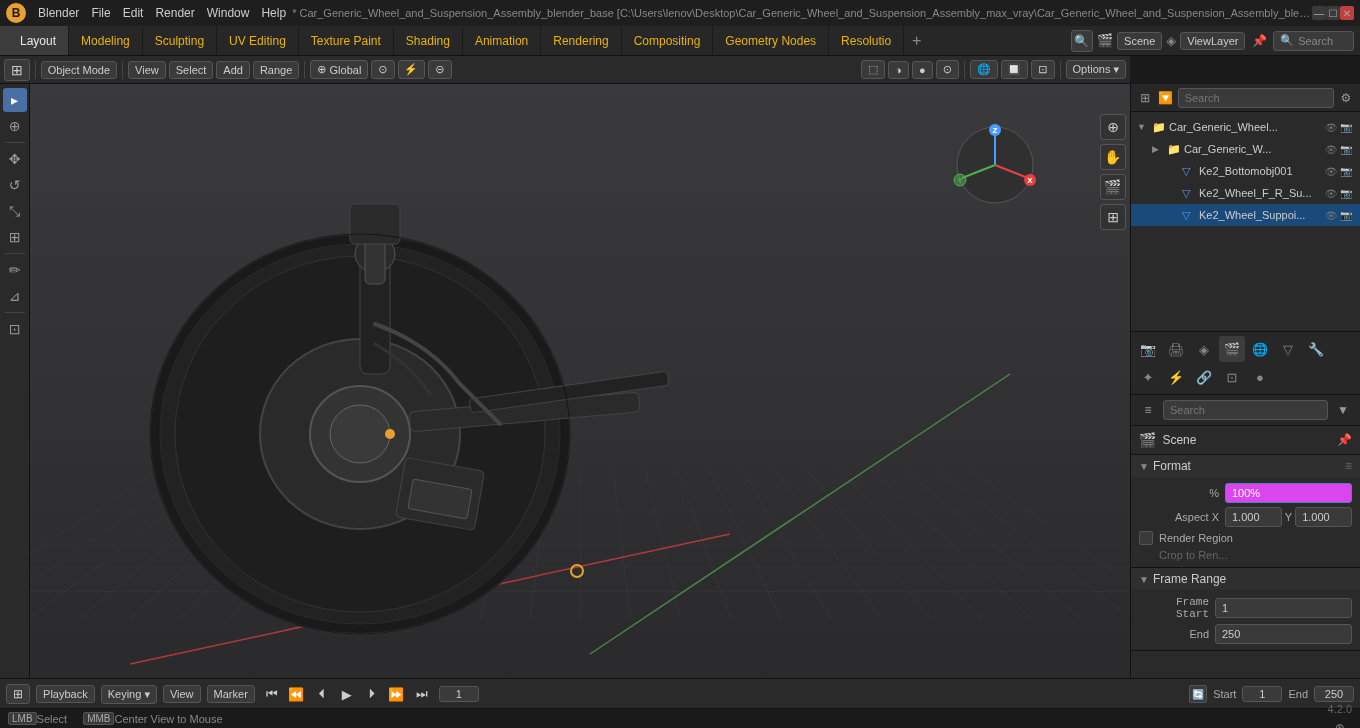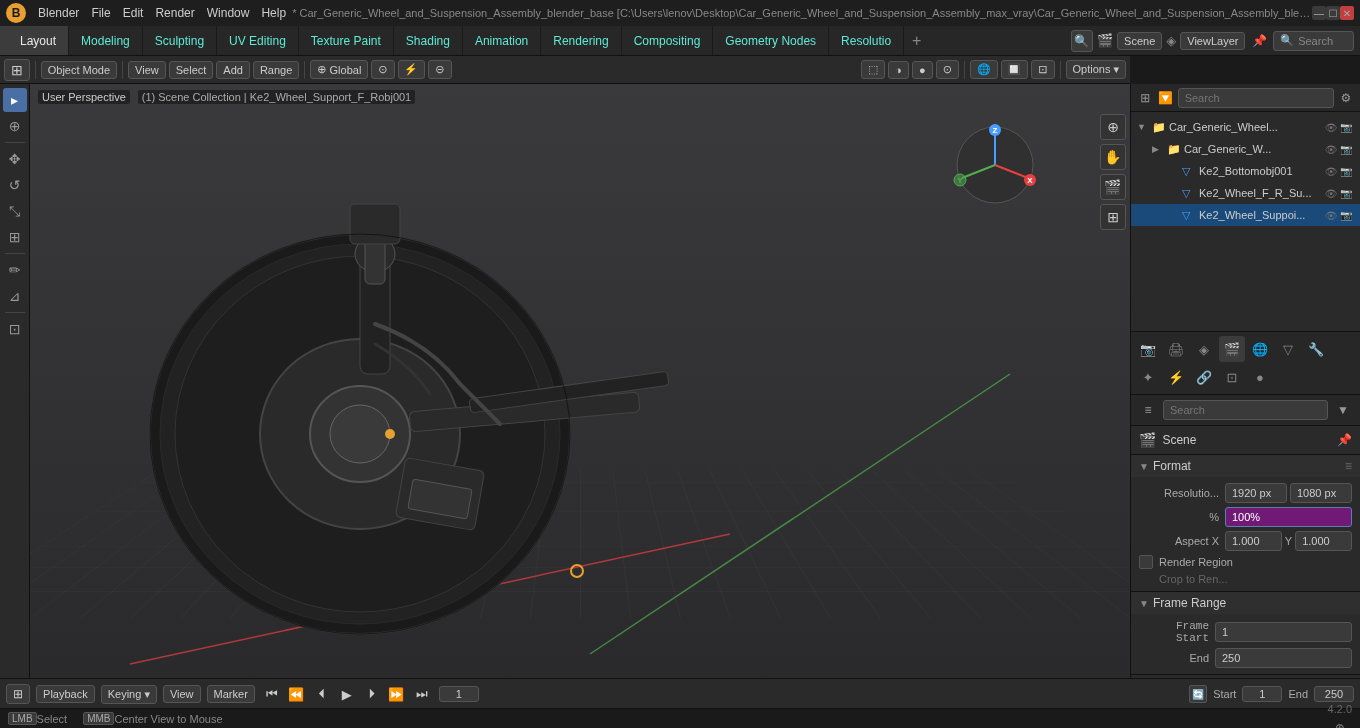--- a/index.html
+++ b/index.html
@@ -41,21 +41,21 @@
       display: flex;
       align-items: stretch;
       z-index: 90;
     }
     .ws-tab {
       padding: 0 12px;
       display: flex;
       align-items: center;
       cursor: pointer;
       font-size: 12px;
-      color: #5eead4;
+      color: #eab308;
       border-right: 1px solid #1a1a1a;
       white-space: nowrap;
     }
     .ws-tab.active {
       background: #3c3c3c;
       color: #e8e8e8;
       padding-left: 20px;
     }
     .ws-tab-plus {
       padding: 0 8px;
@@ -397,21 +397,21 @@
       border-radius: 3px;
       color: #ccc;
       padding: 2px 6px;
       font-size: 11px;
       height: 20px;
       display: flex;
       align-items: center;
       cursor: text;
     }
     .prop-value.highlight {
-      background: #701a75;
+      background: #d946ef;
       border-color: #5a7fb5;
       color: #fff;
     }
     .prop-value-row {
       display: flex;
       gap: 3px;
       flex: 1;
     }
     .prop-checkbox {
       width: 14px; height: 14px;
@@ -701,24 +701,20 @@
           <path d="M295,180 Q350,200 380,240 Q400,260 420,280" stroke="#444" stroke-width="4" fill="none" stroke-linecap="round"></path>
           <path d="M295,200 Q330,220 350,250" stroke="#333" stroke-width="3" fill="none" stroke-linecap="round"></path>
 
           <ellipse cx="280" cy="290" rx="210" ry="200" fill="none" stroke="#000" stroke-width="1" opacity="0.5"></ellipse>
         </svg>
       </div>
 
       <div class="cursor-dot" style="left:540px;top:480px;"></div>
     </div>
 
-    <div style="position:absolute;top:0;left:0;right:0;height:26px;background:rgba(30,30,30,0.0);display:flex;align-items:center;padding:0 8px;gap:8px;z-index:10;">
-      <span style="font-size:11px;color:#ccc;background:rgba(0,0,0,0.4);padding:1px 4px;border-radius:2px;">User Perspective</span>
-      <span style="font-size:11px;color:#aaa;background:rgba(0,0,0,0.4);padding:1px 4px;border-radius:2px;">(1) Scene Collection | Ke2_Wheel_Support_F_Robj001</span>
-    </div>
 
     <svg width="90" height="90" style="position:absolute;top:36px;right:90px;pointer-events:none;">
       <circle cx="45" cy="45" r="38" fill="rgba(40,40,40,0.5)" stroke="#555" stroke-width="1"></circle>
 
       <line x1="45" y1="45" x2="45" y2="12" stroke="#4a9eff" stroke-width="2"></line>
       <circle cx="45" cy="10" r="6" fill="#4a9eff"></circle>
       <text x="45" y="13" text-anchor="middle" fill="white" font-size="8" font-weight="bold">Z</text>
 
       <line x1="45" y1="45" x2="78" y2="58" stroke="#e84040" stroke-width="2"></line>
       <circle cx="80" cy="60" r="6" fill="#e84040"></circle>
@@ -831,27 +827,20 @@
         <div class="prop-scene-pin">📌</div>
       </div>
 
       <div class="prop-section">
         <div class="prop-section-header">
           <div class="prop-section-arrow">▼</div>
           <div class="prop-section-title">Format</div>
           <div class="prop-section-menu">≡</div>
         </div>
         <div class="prop-section-body">
-          <div class="prop-row">
-            <div class="prop-label">Resolutio...</div>
-            <div class="prop-value-row">
-              <div class="prop-value" style="flex:1;">1920 px</div>
-              <div class="prop-value" style="flex:1;">1080 px</div>
-            </div>
-          </div>
           <div class="prop-row">
             <div class="prop-label">%</div>
             <div class="prop-value highlight" style="flex:1;">100%</div>
           </div>
           <div class="prop-row">
             <div class="prop-label">Aspect X</div>
             <div class="prop-value-row">
               <div class="prop-value" style="flex:1;">1.000</div>
               <div style="font-size:11px;color:#aaa;display:flex;align-items:center;">Y</div>
               <div class="prop-value" style="flex:1;">1.000</div>

